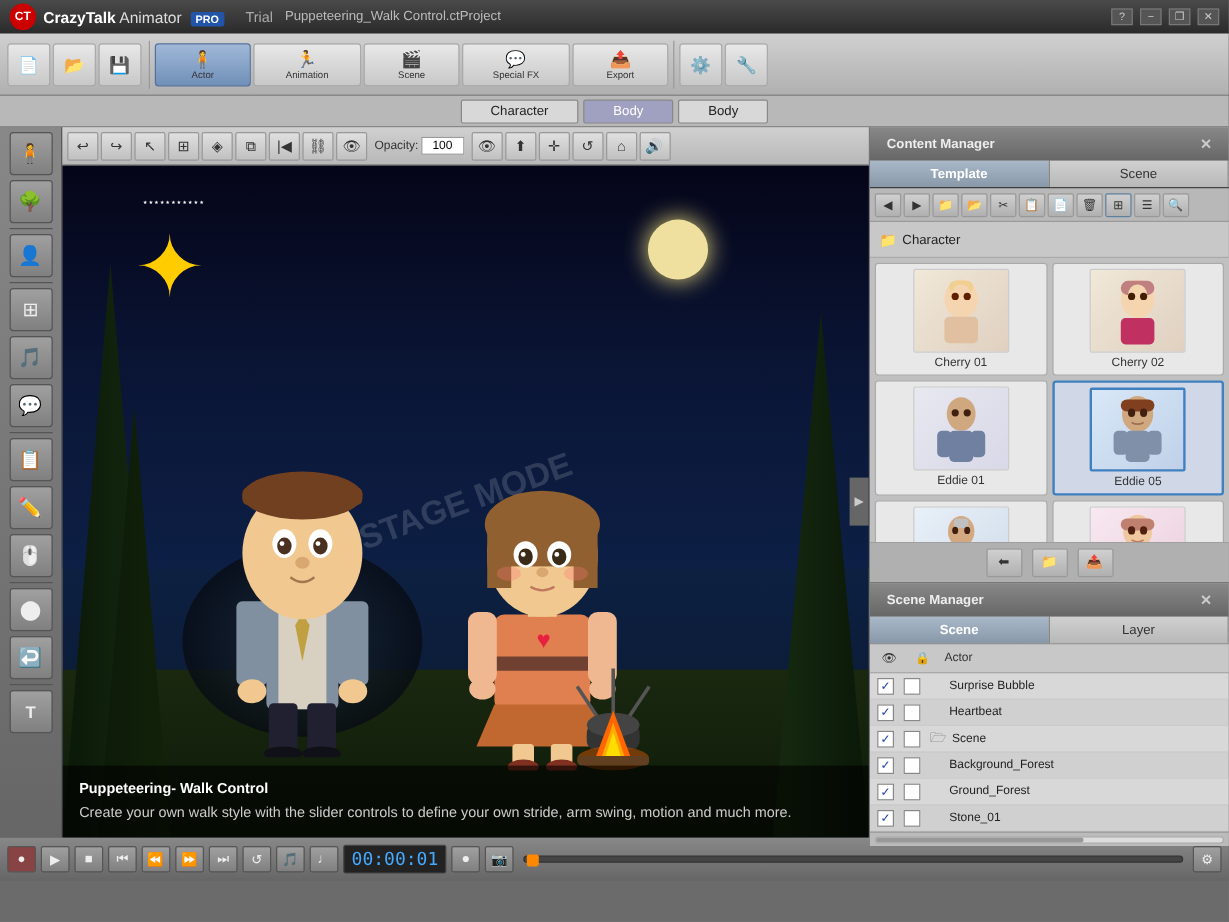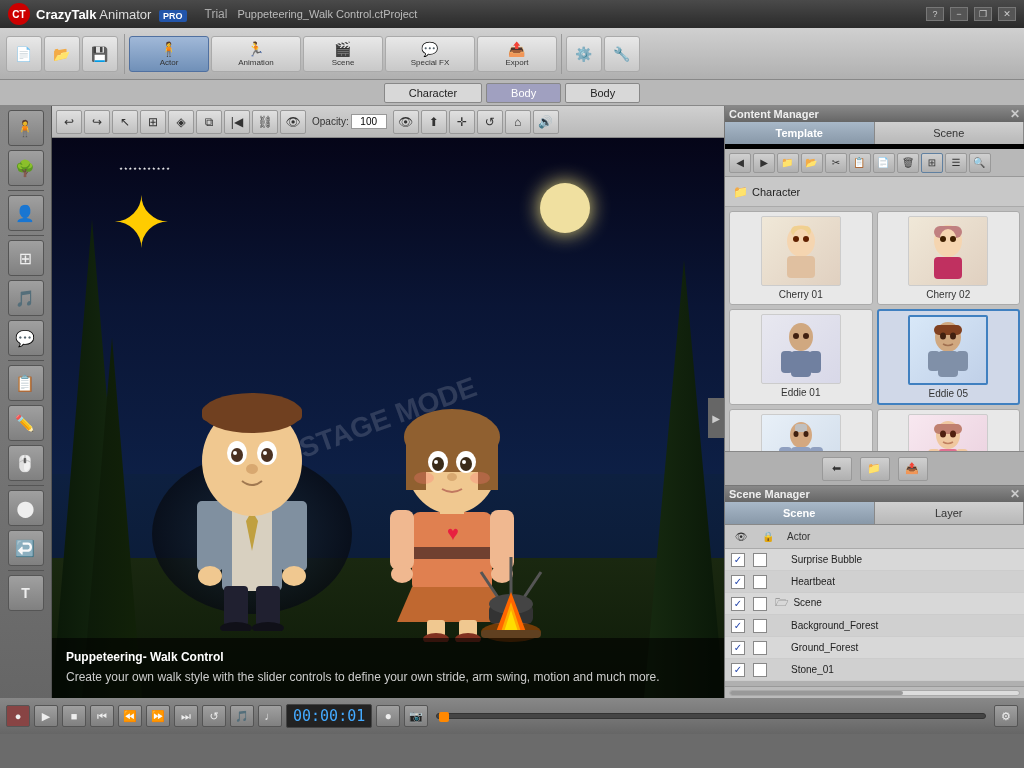--- a/index.html
+++ b/index.html
@@ -189,28 +189,28 @@
     }
 
     
     #content-manager {
       height: 380px;
       background: #b0b0b0;
       border-bottom: 1px solid #777;
       display: flex; flex-direction: column;
     }
     .panel-title-bar {
-      height: 16px; background: linear-gradient(to bottom, #888, #666);
-      display: flex; align-items: center; padding: 0 4px;
+      height: 28px; background: linear-gradient(to bottom, #888, #666);
+      display: flex; align-items: center; padding: 0 14px;
       color: #eee; font-size: 11px; font-weight: bold;
       justify-content: space-between;
     }
     .panel-close { cursor: pointer; color: #ccc; font-size: 12px; }
     .panel-tabs {
-      display: flex; background: #c0c0c0; border-bottom: 5px solid #000000;
+      display: flex; background: #c0c0c0; border-bottom: 1px solid #000000;
     }
     .panel-tab {
       flex: 1; padding: 5px 8px; text-align: center;
       font-size: 11px; cursor: pointer; border-right: 1px solid #888;
       background: linear-gradient(to bottom, #d0d0d0, #b8b8b8); color: #333;
     }
     .panel-tab.active {
       background: linear-gradient(to bottom, #a8b8c8, #8898a8);
       color: #fff; font-weight: bold;
     }

